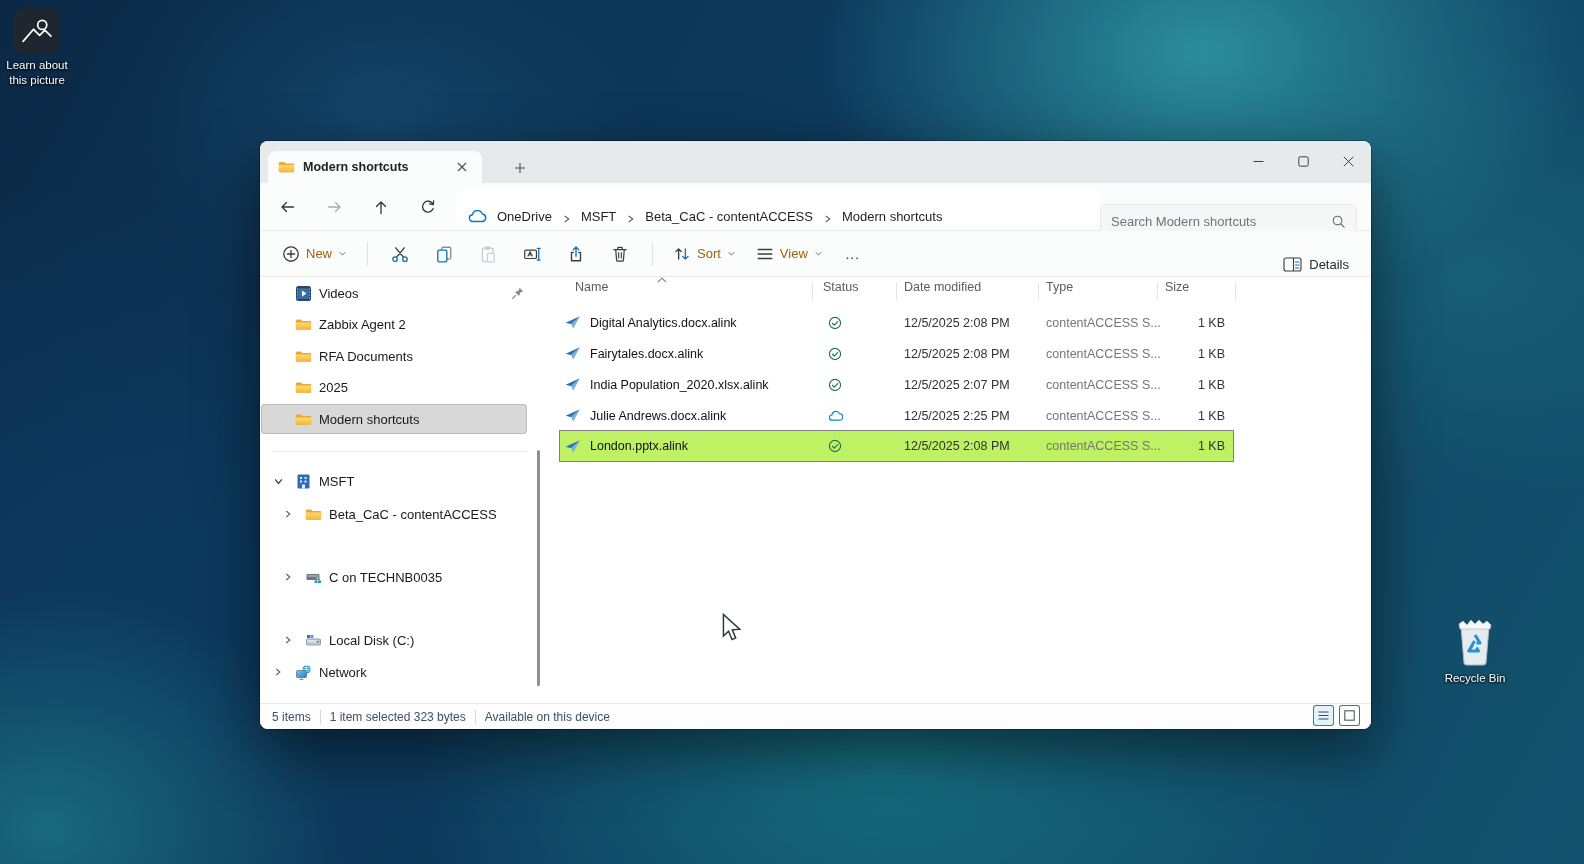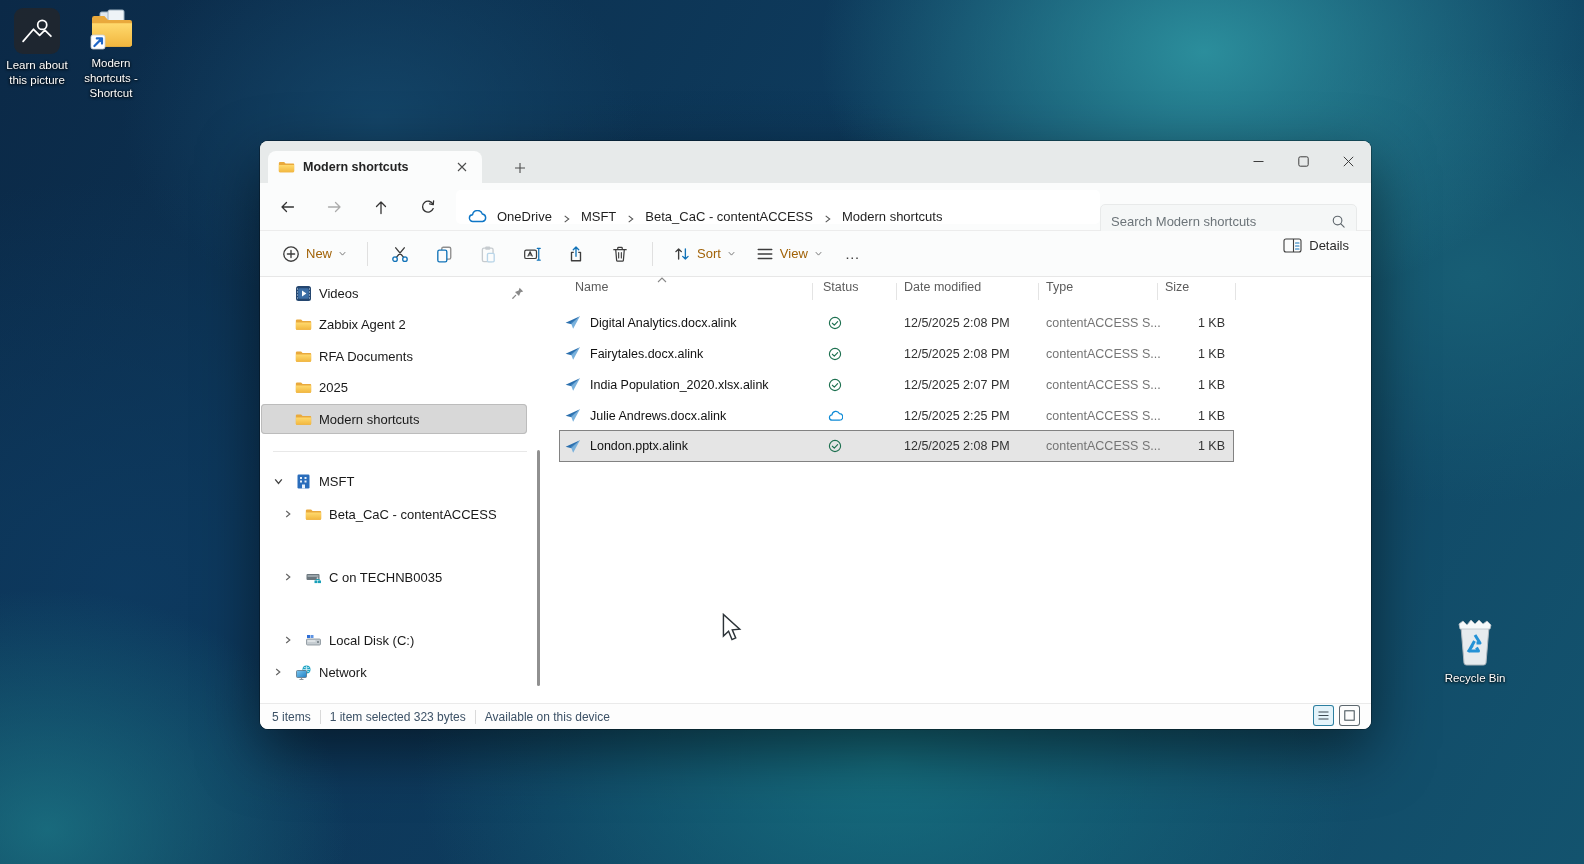--- a/index.html
+++ b/index.html
@@ -49,38 +49,38 @@
     border:1px solid #e8eaea; border-radius:5px; display:flex; align-items:center; padding:0 10px; }
   .searchbox input { flex:1; border:none; outline:none; background:transparent; font-family:inherit;
     font-size:13px; color:#444; }
   .searchbox input::placeholder { color:#6c7479; }
 
   .toolbar { position:absolute; left:0; top:90px; width:100%; height:46px; background:#fbfcfc;
     border-bottom:1px solid #e7e7e7; display:flex; align-items:center; padding:0 14px; gap:4px; }
   .tbtn { height:36px; display:flex; align-items:center; justify-content:center; gap:6px;
     padding:0 8px; border-radius:4px; color:#a16207; }
   .tsep { width:1px; height:24px; background:#e0e0e0; margin:0 8px; }
-  .details-btn { position:absolute; right:14px; top:86px; height:36px; display:flex; align-items:center;
+  .details-btn { position:absolute; right:14px; top:105px; height:36px; display:flex; align-items:center;
     gap:7px; padding:0 8px; border-radius:4px; color:#2b2b2b; }
 
   
   .sidebar { position:absolute; left:0; top:136px; width:280px; height:426px; background:#fff; }
   .sitem { position:absolute; left:1px; width:266px; height:30px; display:flex; align-items:center; border-radius:4px; }
   .sitem .chev { position:absolute; }
   .sitem .sicon { position:absolute; width:17px; height:17px; }
   .sitem .slabel { position:absolute; white-space:nowrap; font-size:13px; color:#191919; }
   .sitem.sel { background:#d8d8d8; box-shadow:0 0 0 1px #bcbcbc inset; }
   .sdivider { position:absolute; left:13px; width:254px; height:1px; background:#e8e8e8; }
   .sb-thumb { position:absolute; left:277px; top:309px; width:3px; height:236px; background:#909090; border-radius:2px; }
 
   
   .colhead { position:absolute; top:139px; height:24px; font-size:12.5px; color:#5c5c5c; }
   .colsep { position:absolute; top:142px; width:1px; height:17px; background:#e4e4e4; }
   .frow { position:absolute; left:300px; width:673px; height:31px; }
-  .frow.sel { background:#e5e5e5; box-shadow:0 0 0 1px #828282; height:30px; }
+  .frow.sel { background:#bef264; box-shadow:0 0 0 1px #828282; height:30px; }
   .cell { position:absolute; top:0; height:100%; display:flex; align-items:center; font-size:12.5px; }
   .c-name { left:30px; width:230px; color:#111; }
   .c-status { left:260px; width:30px; justify-content:center; }
   .c-date { left:344px; width:140px; color:#333; }
   .c-type { left:486px; width:115px; color:#757575; }
   .c-size { left:601px; width:64px; justify-content:flex-end; color:#333; }
   .ficon { position:absolute; left:4px; top:7px; }
 
   
   .statusbar { position:absolute; left:0; top:562px; width:100%; height:26px; background:#fdfdfd;
@@ -115,33 +115,20 @@
   <div class="dicon" style="left:1px; top:8px;">
     <div class="spot-tile">
       <svg width="40" height="40" viewBox="0 0 46 46">
         <circle cx="29" cy="16" r="5.2" fill="none" stroke="#fff" stroke-width="2"></circle>
         <path d="M7 35 L19 21 L26 28 L32 22 L39 29" fill="none" stroke="#fff" stroke-width="2" stroke-linecap="round" stroke-linejoin="round"></path>
       </svg>
     </div>
     <div class="dlabel">Learn about this picture</div>
   </div>
 
-  <div class="dicon" style="left:75px; top:8px;">
-    <div style="position:relative; width:46px; height:44px; margin:0 auto;">
-      <svg width="46" height="44" viewBox="0 0 23 22">
-        <rect x="6" y="2" width="7" height="6" rx="0.8" fill="#dfe8ef" stroke="#9fb2c0" stroke-width="0.5"></rect>
-        <rect x="10" y="1" width="8" height="6" rx="0.8" fill="#eef3f7" stroke="#9fb2c0" stroke-width="0.5"></rect>
-        <path d="M2 5.2 Q2 4 3.2 4 h5 l1.8 2 H21 q1 0 1 1 V18 q0 1.4-1.4 1.4 H3.4 Q2 19.4 2 18 Z" fill="#e9a93c"></path>
-        <path d="M2 7.6 h20 V18 q0 1.4-1.4 1.4 H3.4 Q2 19.4 2 18 Z" fill="url(#gFold)"></path>
-        <rect x="1.5" y="13.5" width="7" height="7" rx="1" fill="#fff" stroke="#c9cfd4" stroke-width="0.4"></rect>
-        <path d="M3.2 19 L7 15.2 M7 15.2 H4.4 M7 15.2 V17.8" fill="none" stroke="#1e66c7" stroke-width="1.1" stroke-linecap="round"></path>
-      </svg>
-    </div>
-    <div class="dlabel">Modern shortcuts - Shortcut</div>
-  </div>
 
   <div class="dicon" style="left:1432px; top:617px;margin-left:7px;">
     <svg width="42" height="50" viewBox="0 0 42 50" style="display:block;margin:0 auto;">
       <path d="M7 10 L10 46 Q10.3 48 12.5 48 H29.5 Q31.7 48 32 46 L35 10 Z" fill="#e6ebee" stroke="#aeb8bf" stroke-width="1"></path>
       <path d="M5 7 L9 4 L13 8 L17 3 L21 7 L25 3 L29 7 L33 4 L37 8 L36 12 H6 Z" fill="#f6f9fa" stroke="#b9c2c8" stroke-width="0.8"></path>
       <path d="M21 18 l5 8 h-3.5 M14.5 34 h10 l-2-3.5 M15.5 33 l5-9 m-2 4.5 l-4.5 6.5" fill="none" stroke="#2492d6" stroke-width="3" stroke-linejoin="round"></path>
     </svg>
     <div class="dlabel">Recycle Bin</div>
   </div>
 

